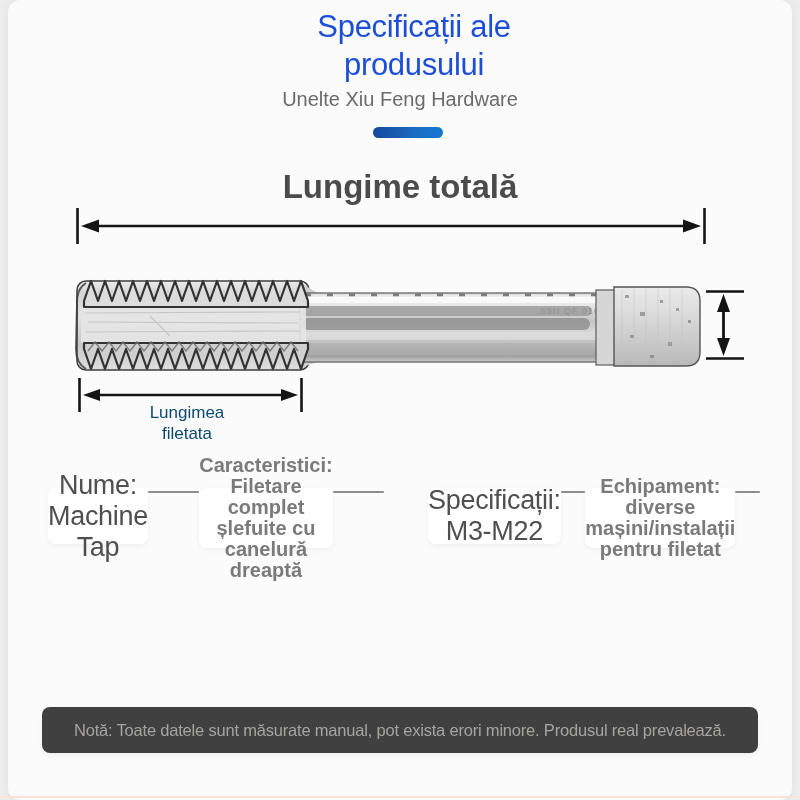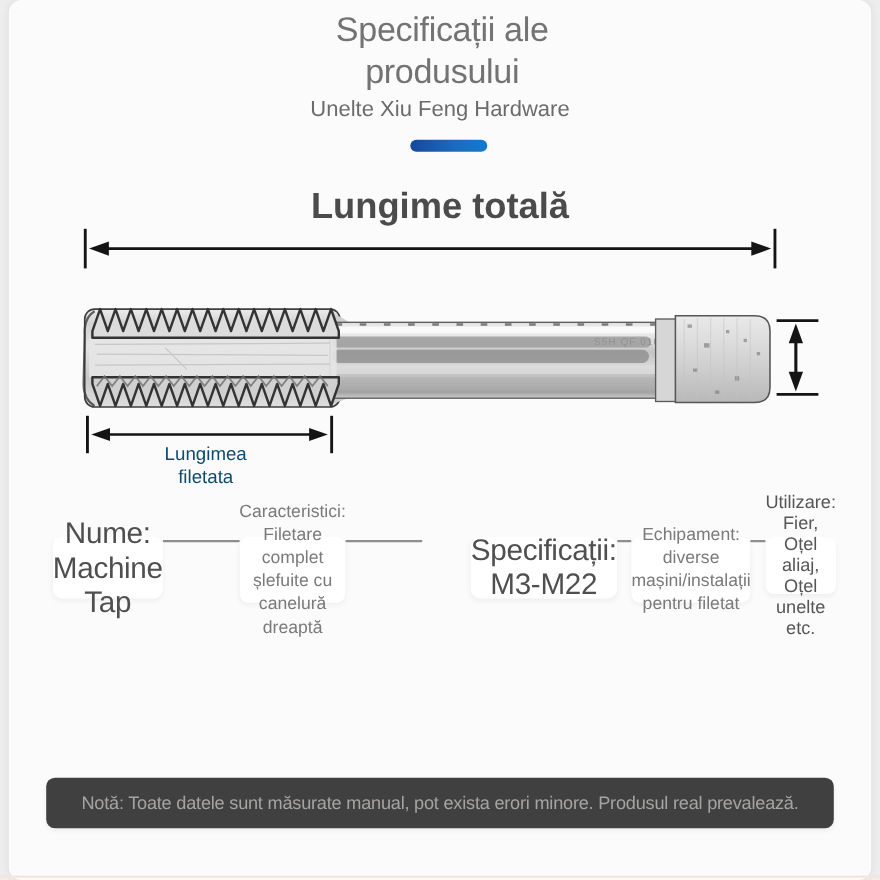--- a/index.html
+++ b/index.html
@@ -9,24 +9,24 @@
     font-family:"Liberation Sans", sans-serif;
     -webkit-font-smoothing:antialiased;
   }
   .page-card{
     position:absolute;left:8px;top:0;width:784px;height:800px;
     background:#fbfbfb;border-radius:12px;
     box-shadow:0 0 8px rgba(0,0,0,.06);
   }
   
   .title{
-    position:absolute;left:252px;top:8px;width:300px;
+    position:absolute;left:264px;top:8px;width:300px;
     text-align:center;
     font-size:31px;line-height:38px;font-weight:500;letter-spacing:-.3px;
-    color:#737373;
+    color:#1d4ed8;
   }
   .subtitle{
     position:absolute;left:150px;top:88px;width:500px;
     text-align:center;font-size:20px;color:#6b6b6b;font-weight:400;
   }
   .accent-dash{
     position:absolute;left:373px;top:127px;width:70px;height:11px;
     border-radius:6px;
     background:linear-gradient(90deg,#16489c 0%,#1b6cc0 60%,#1478d2 100%);
   }
@@ -44,21 +44,21 @@
   .spec-col{position:absolute;top:488px;display:flex;flex-direction:row;justify-content:center;}
   .spec-col.left{left:48px;width:336px;}
   .spec-col.right{left:428px;width:332px;}
   .spec-cell{
     background:#ffffff;border-radius:8px;
     box-shadow:0 2px 5px rgba(0,0,0,.05);
     display:flex;align-items:center;justify-content:center;
     text-align:center;
   }
   .cell-large{height:56px;font-size:27px;color:#4f4f4f;letter-spacing:-.3px;}
-  .cell-small{height:60px;font-size:16px;line-height:21px;color:#7a7a7a;}
+  .cell-small{height:60px;font-size:20px;line-height:21px;color:#7a7a7a;font-weight:bold;}
   .cell-medium{height:52px;font-size:18.5px;color:#565656;}
   .cell-medium.compact{font-size:16.5px;}
   .cell-small .wrap-narrow{max-width:258px;display:inline-block;}
   .cell-small .wrap-wide{max-width:336px;display:inline-block;}
   .spec-divider{height:2px;background:#8d8d8d;width:94%;margin:3px auto;border-radius:1px;}
   
   .note-bar{
     position:absolute;left:42px;top:707px;width:716px;height:46px;
     background:#404040;border-radius:8px;
     box-shadow:0 2px 5px rgba(0,0,0,.05);
@@ -199,21 +199,18 @@
 
 <div class="spec-col right">
   <div class="spec-cell cell-large">
     <span>Specificații: M3-M22</span>
   </div>
   <div class="spec-divider"></div>
   <div class="spec-cell cell-small">
     <span class="wrap-narrow">Echipament: diverse mașini/instalații pentru filetat</span>
   </div>
   <div class="spec-divider"></div>
-  <div class="spec-cell cell-medium compact">
-    <span>Utilizare: Fier, Oțel aliaj, Oțel unelte etc.</span>
-  </div>
 </div>
 
 <div class="note-bar">
   <span>Notă: Toate datele sunt măsurate manual, pot exista erori minore. Produsul real prevalează.</span>
 </div>
 <div class="bottom-strip"></div>
 
 </body></html>

